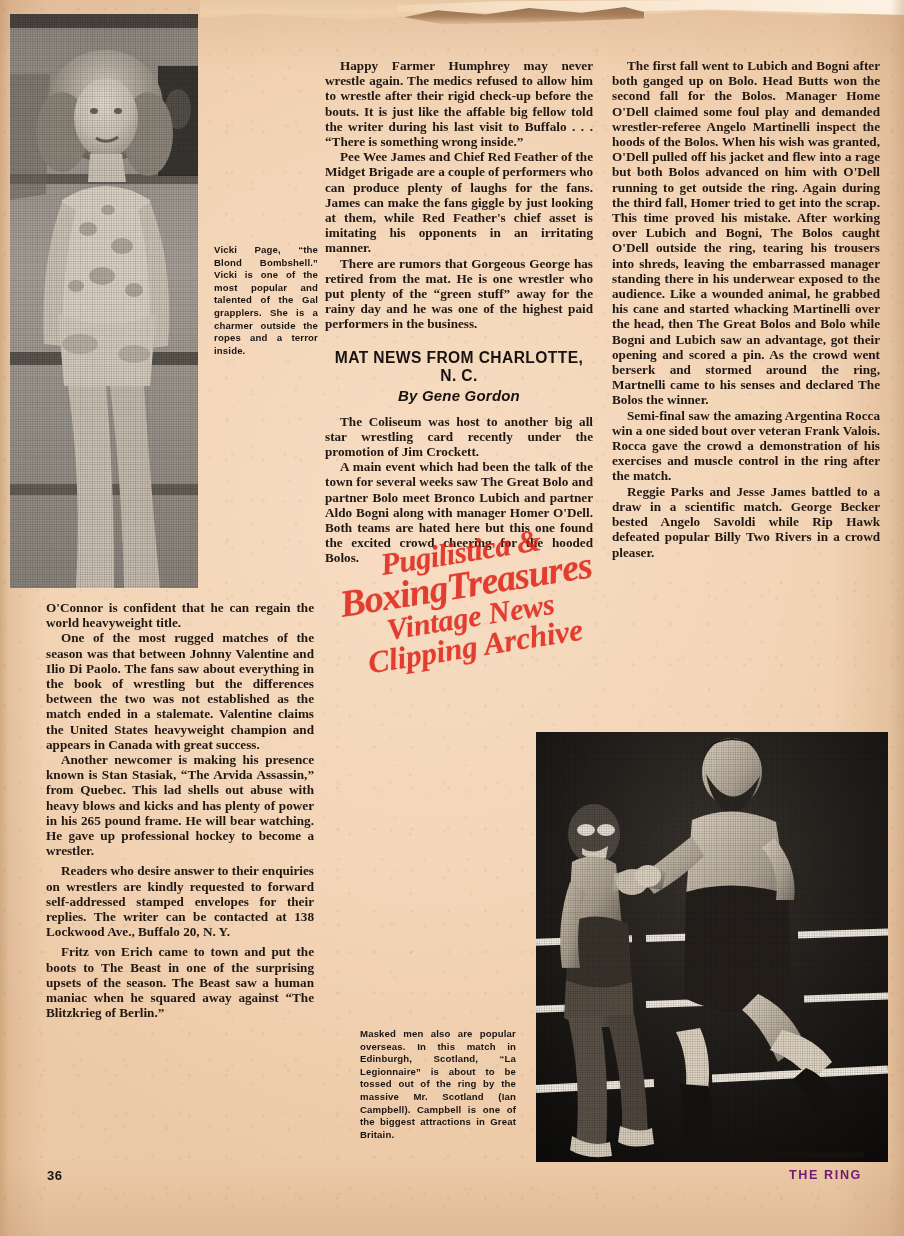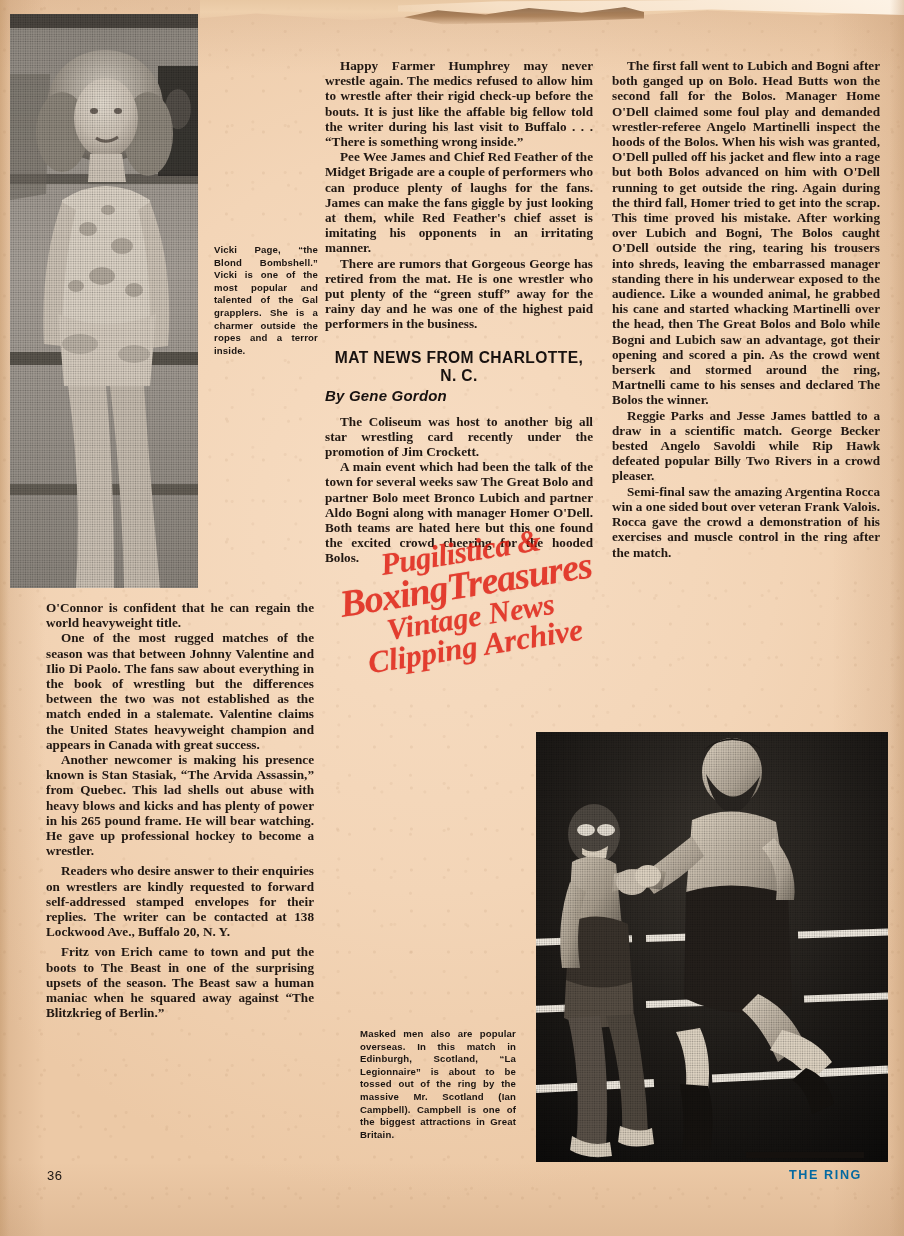--- a/index.html
+++ b/index.html
@@ -75,21 +75,21 @@
   
   .sec-head{
     font-family:"Liberation Sans",sans-serif;
     font-weight:bold;font-size:15.6px;line-height:18px;
     letter-spacing:.4px;text-align:center;color:#181210;
     margin:17px 0 0 0;
   }
   .sec-byline{
     font-family:"Liberation Sans",sans-serif;
     font-weight:bold;font-style:italic;font-size:15px;line-height:19px;
-    color:#181210;margin:1px 0 9px 0;letter-spacing:.2px;
+    text-align:center;color:#181210;margin:1px 0 9px 0;letter-spacing:.2px;
   }
 
   
   .caption{
     font-family:"Liberation Sans",sans-serif;
     font-weight:bold;font-size:9.6px;line-height:12.6px;
     color:#1b1512;text-align:justify;letter-spacing:.15px;
   }
 
   
@@ -100,27 +100,27 @@
     background-image:radial-gradient(circle,rgba(0,0,0,.55) 0.6px,transparent 0.9px);
     background-size:2.4px 2.4px;mix-blend-mode:multiply;}
 
   
   #cap-vicki{position:absolute;left:214px;top:244px;width:104px;}
   #cap-match{position:absolute;left:360px;top:997px;width:156px;margin-top:31px;}
 
   
   #page-num{
     position:absolute;left:47px;top:1168px;
-    font-family:"Liberation Sans",sans-serif;font-weight:normal;
+    font-family:"Liberation Sans",sans-serif;font-weight:bold;
     font-size:13px;color:#1b1512;letter-spacing:.5px;
   }
   #mag-name{
     position:absolute;right:42px;top:1168px;
     font-family:"Liberation Sans",sans-serif;font-weight:bold;
-    font-size:12.6px;color:#0369a1;letter-spacing:1.6px;
+    font-size:12.6px;color:#701a75;letter-spacing:1.6px;
   }
   #footer-bar{position:absolute;right:40px;top:1152px;width:118px;height:6px;background:#15110e;}
 
   
   #watermark{
     position:absolute;left:318px;top:536px;width:300px;
     font-family:"Liberation Serif",serif;font-style:italic;font-weight:bold;
     color:#e01b10;opacity:.82;text-align:center;
     transform:rotate(-9deg);transform-origin:50% 50%;
     pointer-events:none;line-height:1.02;
@@ -212,22 +212,22 @@
   <p>Pee Wee James and Chief Red Feather of the Midget Brigade are a couple of performers who can produce plenty of laughs for the fans. James can make the fans giggle by just looking at them, while Red Feather's chief asset is imitating his opponents in an irritating manner.</p>
   <p>There are rumors that Gorgeous George has retired from the mat. He is one wrestler who put plenty of the “green stuff” away for the rainy day and he was one of the highest paid performers in the business.</p>
   <div class="sec-head">MAT NEWS FROM CHARLOTTE, N. C.</div>
   <div class="sec-byline">By Gene Gordon</div>
   <p>The Coliseum was host to another big all star wrestling card recently under the promotion of Jim Crockett.</p>
   <p>A main event which had been the talk of the town for several weeks saw The Great Bolo and partner Bolo meet Bronco Lubich and partner Aldo Bogni along with manager Homer O'Dell. Both teams are hated here but this one found the excited crowd cheering for the hooded Bolos.</p>
 </div>
 
 <div class="col body-text" id="col-right">
   <p>The first fall went to Lubich and Bogni after both ganged up on Bolo. Head Butts won the second fall for the Bolos. Manager Home O'Dell claimed some foul play and demanded wrestler-referee Angelo Martinelli inspect the hoods of the Bolos. When his wish was granted, O'Dell pulled off his jacket and flew into a rage but both Bolos advanced on him with O'Dell running to get outside the ring. Again during the third fall, Homer tried to get into the scrap. This time proved his mistake. After working over Lubich and Bogni, The Bolos caught O'Dell outside the ring, tearing his trousers into shreds, leaving the embarrassed manager standing there in his underwear exposed to the audience. Like a wounded animal, he grabbed his cane and started whacking Martinelli over the head, then The Great Bolos and Bolo while Bogni and Lubich saw an advantage, got their opening and scored a pin. As the crowd went berserk and stormed around the ring, Martnelli came to his senses and declared The Bolos the winner.</p>
+  <p>Semi-final saw the amazing Argentina Rocca win a one sided bout over veteran Frank Valois. Rocca gave the crowd a demonstration of his exercises and muscle control in the ring after the match.</p>
   <p>Reggie Parks and Jesse James battled to a draw in a scientific match. George Becker bested Angelo Savoldi while Rip Hawk defeated popular Billy Two Rivers in a crowd pleaser.</p>
-  <p>Semi-final saw the amazing Argentina Rocca win a one sided bout over veteran Frank Valois. Rocca gave the crowd a demonstration of his exercises and muscle control in the ring after the match.</p>
 </div>
 
 <div class="col body-text" id="col-left">
   <p style="text-indent:0">O'Connor is confident that he can regain the world heavyweight title.</p>
   <p>One of the most rugged matches of the season was that between Johnny Valentine and Ilio Di Paolo. The fans saw about everything in the book of wrestling but the differences between the two was not established as the match ended in a stalemate. Valentine claims the United States heavyweight champion and appears in Canada with great success.</p>
   <p>Another newcomer is making his presence known is Stan Stasiak, “The Arvida Assassin,” from Quebec. This lad shells out abuse with heavy blows and kicks and has plenty of power in his 265 pound frame. He will bear watching. He gave up professional hockey to become a wrestler.</p>
   <p class="gap">Readers who desire answer to their enquiries on wrestlers are kindly requested to forward self-addressed stamped envelopes for their replies. The writer can be contacted at 138 Lockwood Ave., Buffalo 20, N. Y.</p>
   <p class="gap">Fritz von Erich came to town and put the boots to The Beast in one of the surprising upsets of the season. The Beast saw a human maniac when he squared away against “The Blitzkrieg of Berlin.”</p>
 </div>
 

